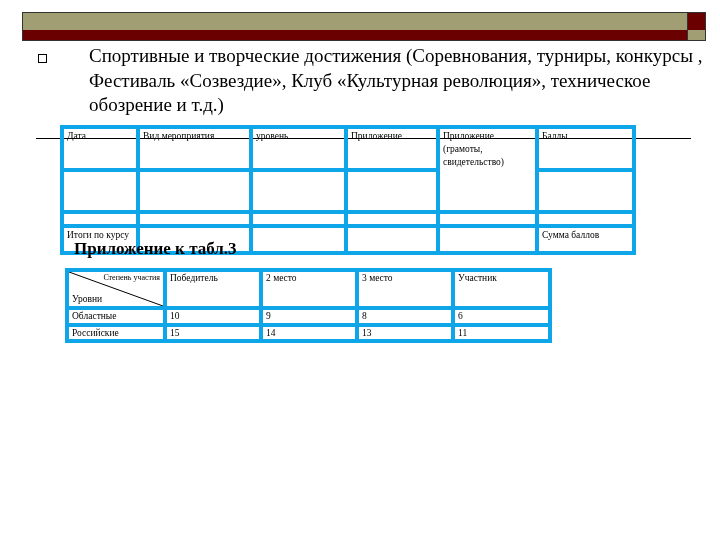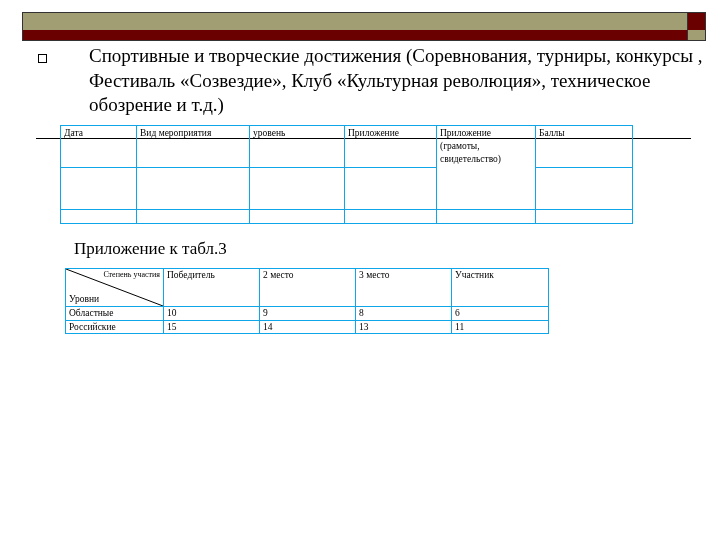--- a/index.html
+++ b/index.html
@@ -9,26 +9,26 @@
   .bar-red { position:absolute; left:22px; top:30px; width:665px; height:11px; background:#6b0000; border-left:1px solid #333; border-bottom:1px solid #333; box-sizing:border-box; }
   .sq-red { position:absolute; left:687px; top:12px; width:19px; height:18px; background:#6b0000; border:1px solid #333; border-bottom:none; box-sizing:border-box; }
   .sq-khaki { position:absolute; left:687px; top:30px; width:19px; height:11px; background:#a29e73; border:1px solid #333; border-top:none; box-sizing:border-box; }
 
   .bullet { position:absolute; left:38px; top:54px; width:9px; height:9px; border:1px solid #000; box-sizing:border-box; }
   .para { position:absolute; left:89px; top:44px; width:620px; font-size:19px; line-height:24.5px; }
 
   .hline { position:absolute; left:36px; top:138px; width:655px; height:1px; background:#000; }
 
   table { border-collapse:collapse; position:absolute; table-layout:fixed; }
-  td { border:1px solid #0ea5e9; vertical-align:top; padding:1px 3px; font-size:9px; line-height:12px; overflow:hidden; }
+  td { border:4px solid #0ea5e9; vertical-align:top; padding:1px 3px; font-size:9px; line-height:12px; overflow:hidden; }
 
   .t1 { left:60px; top:125px; width:572px; }
   .t1 td { font-size:9.5px; line-height:13px; }
 
-  .caption { position:absolute; left:74px; top:239px; font-size:17px; }
+  .caption { position:absolute; left:74px; top:239px; font-size:17px;font-weight:bold; }
 
   .t2 { left:65px; top:268px; width:483px; }
   .t2 td { font-size:9.5px; line-height:12.5px; padding:0 3px;margin-left:28px; }
   .diag { position:relative; }
   .diag svg { position:absolute; left:0; top:0; width:100%; height:100%; }
   .diag .tr { position:absolute; right:3px; top:1px; text-align:right; font-size:8px; line-height:10px; }
   .diag .bl { position:absolute; left:3px; bottom:1px; }
 </style>
 </head>
 <body>
@@ -70,20 +70,28 @@
     <td></td>
   </tr>
   <tr style="height:14px">
     <td></td>
     <td></td>
     <td></td>
     <td></td>
     <td></td>
     <td></td>
   </tr>
+  <tr style="height:27px">
+    <td>Итоги по курсу</td>
+    <td></td>
+    <td></td>
+    <td></td>
+    <td></td>
+    <td>Сумма баллов</td>
+  </tr>
 </tbody>
   </table>
 
 <div class="caption">Приложение к табл.3</div>
 
 <table class="t2">
   <colgroup>
     <col style="width:98px">
       <col style="width:96px">
       <col style="width:96px">

